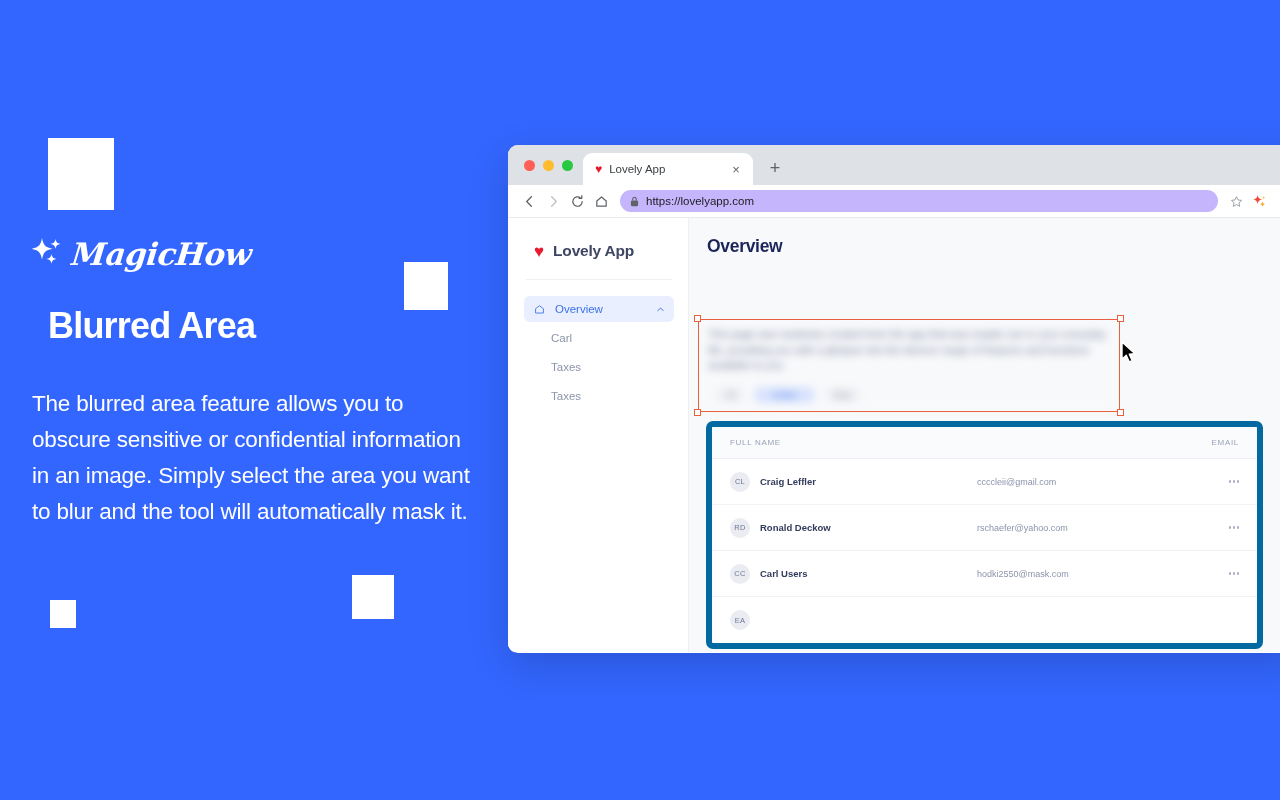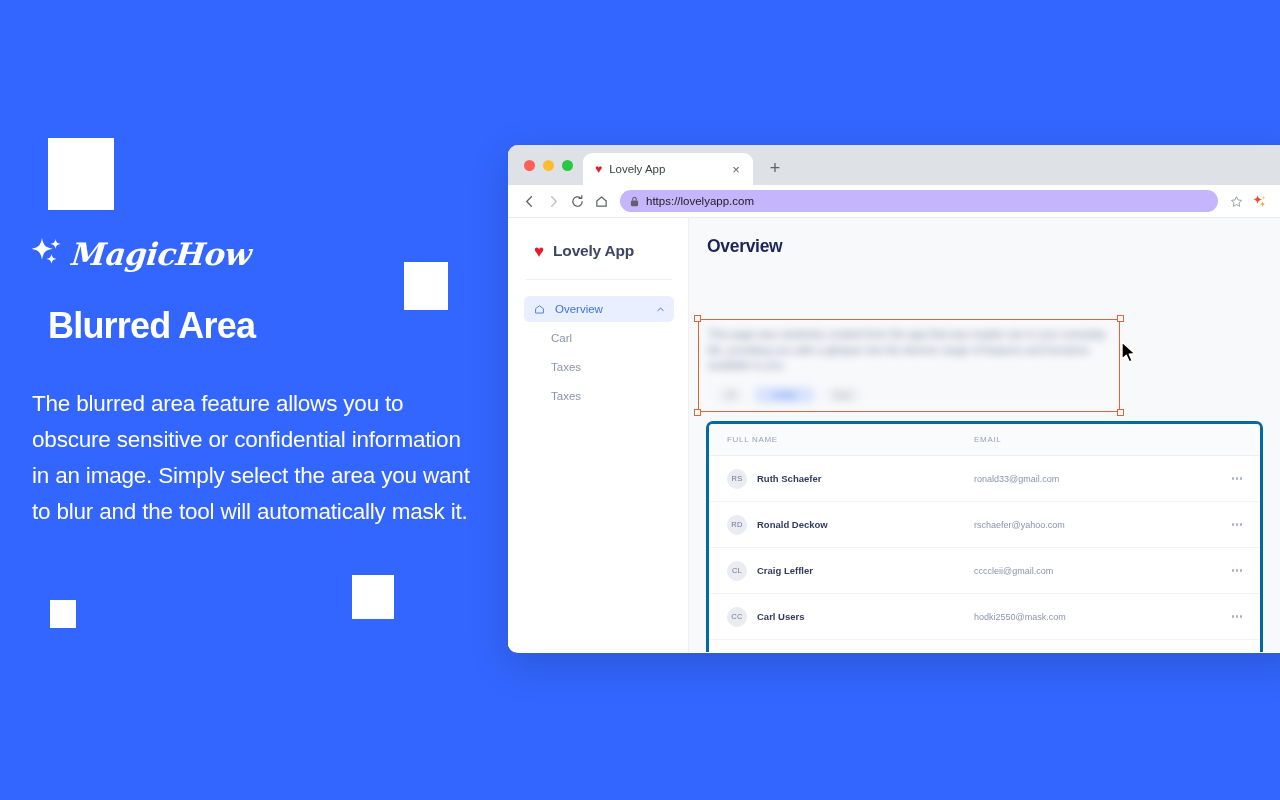--- a/index.html
+++ b/index.html
@@ -257,40 +257,40 @@
   }
   .blur-chip.plain { background: #F0F1F4; color: #8C94AB; }
   .blur-chip.primary { background: #D7E2FD; color: #3C72E8; padding: 0 18px; }
 
   
   #users-table-card {
     position: absolute;
     left: 17px; top: 203px;
     width: 557px;
     background: #ffffff;
-    border: 3px solid #0369a1;
+    border: 6px solid #0369a1;
     border-radius: 7px;
     overflow: hidden;
   }
   #table-header-row {
     display: flex; align-items: center;
     height: 32px;
     background: #FAFBFC;
     border-bottom: 1px solid #EDEFF3;
     padding: 0 18px;
   }
   .th {
     font-size: 8px;
     letter-spacing: 0.7px;
     color: #9AA2B8;
     font-weight: 400;
     text-transform: uppercase;
   }
   .th.col-name { width: 247px; }
-  .th.col-email { flex: 1; }
+  .th.col-email { flex: 1; text-align: right; }
   .table-row {
     display: flex; align-items: center;
     height: 46px;
     border-bottom: 1px solid #F1F3F7;
     padding: 0 18px;
   }
   .table-row:last-child { border-bottom: none; }
   .cell-name {
     width: 247px;
     display: flex; align-items: center; gap: 10px;
@@ -482,26 +482,27 @@
         <span class="sel-handle bl"></span>
         <span class="sel-handle br"></span>
       </div>
 
       <div id="users-table-card">
         <div id="table-header-row">
           <span class="th col-name">FULL NAME</span>
           <span class="th col-email">EMAIL</span>
         </div>
 
+
         <div class="table-row">
           <span class="cell-name">
-            <span class="avatar">RS</span>
-            <span class="name-text">Ruth Schaefer</span>
+            <span class="avatar">CL</span>
+            <span class="name-text">Craig Leffler</span>
           </span>
-          <span class="cell-email">ronald33@gmail.com</span>
+          <span class="cell-email">ccccleii@gmail.com</span>
           <span class="row-menu-icon">
               <i></i>
               <i></i>
               <i></i>
             </span>
         </div>
 
         <div class="table-row">
           <span class="cell-name">
             <span class="avatar">RD</span>
@@ -510,33 +511,20 @@
           <span class="cell-email">rschaefer@yahoo.com</span>
           <span class="row-menu-icon">
               <i></i>
               <i></i>
               <i></i>
             </span>
         </div>
 
         <div class="table-row">
           <span class="cell-name">
-            <span class="avatar">CL</span>
-            <span class="name-text">Craig Leffler</span>
-          </span>
-          <span class="cell-email">ccccleii@gmail.com</span>
-          <span class="row-menu-icon">
-              <i></i>
-              <i></i>
-              <i></i>
-            </span>
-        </div>
-
-        <div class="table-row">
-          <span class="cell-name">
             <span class="avatar">CC</span>
             <span class="name-text">Carl Users</span>
           </span>
           <span class="cell-email">hodki2550@mask.com</span>
           <span class="row-menu-icon">
               <i></i>
               <i></i>
               <i></i>
             </span>
         </div>

